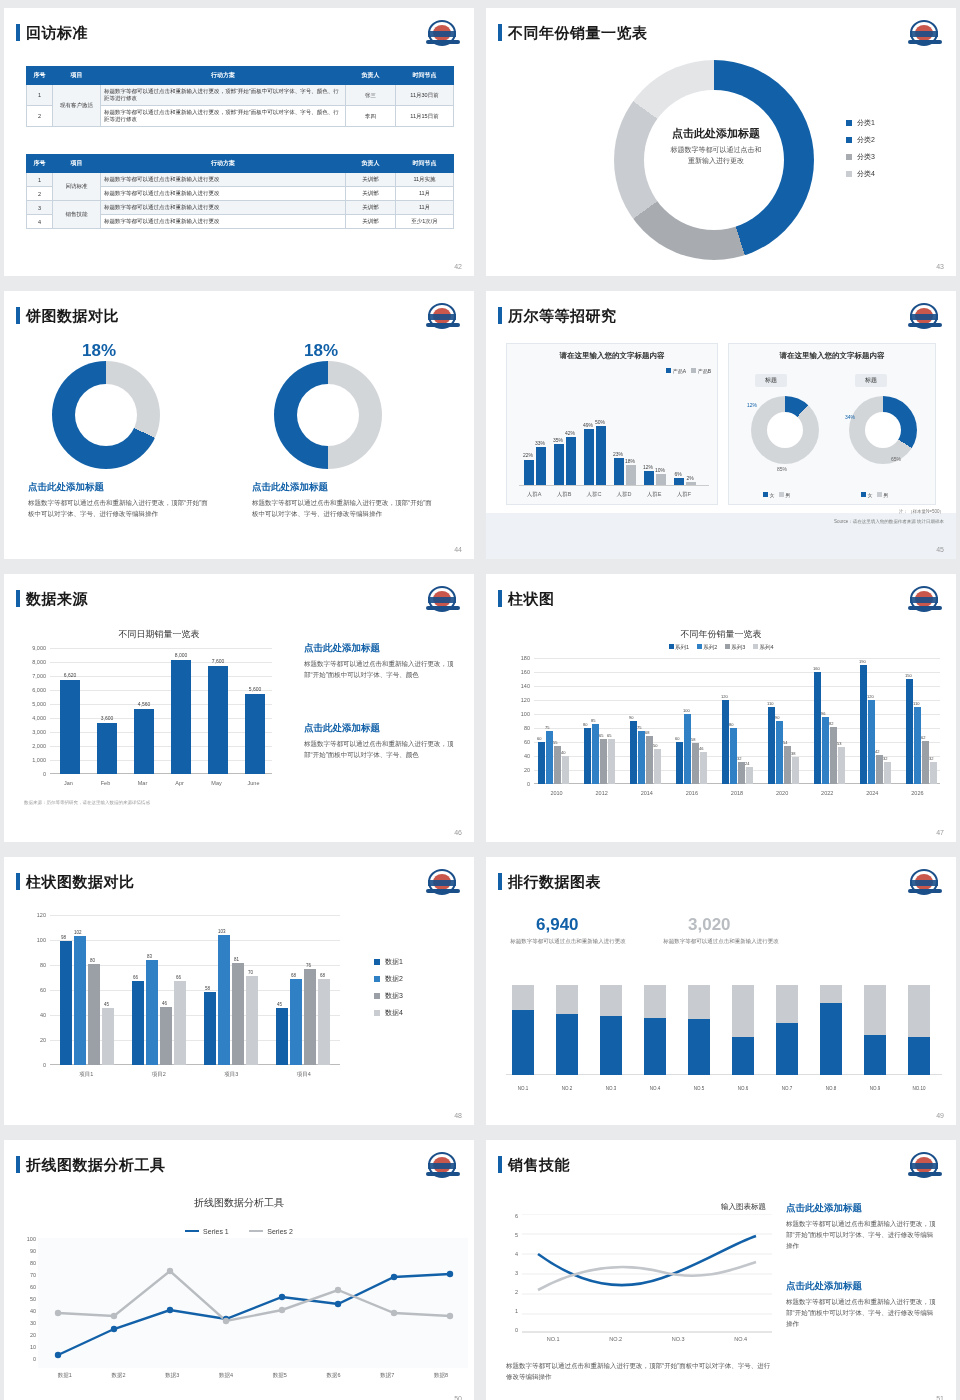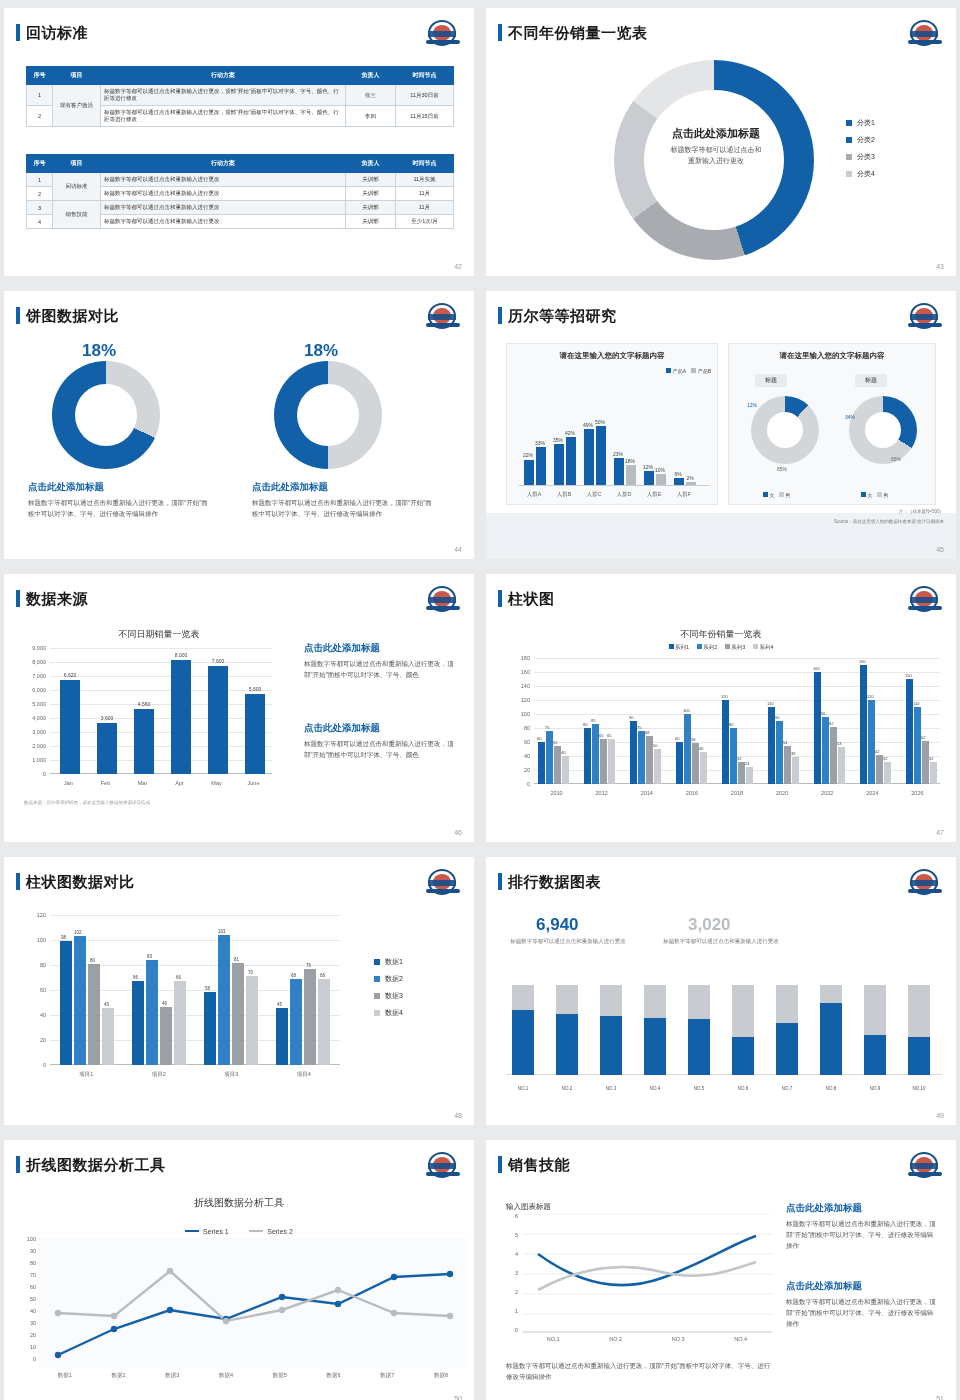--- a/index.html
+++ b/index.html
@@ -868,21 +868,21 @@
   <div class="slide">
     <div class="title-bar"></div>
     <div class="slide-title">销售技能</div>
     <div class="logo">
       <div class="ring"></div>
         <div class="inner"></div>
         <div class="band"></div>
         <div class="band2"></div>
     </div>
 
-    <div style="position:absolute;left:20px;top:62px;width:260px;text-align:left;font-size:7.5px;color:#333;">输入图表标题</div>
+    <div style="position:absolute;left:20px;top:62px;width:260px;text-align:right;font-size:7.5px;color:#333;">输入图表标题</div>
 
     <div style="position:absolute;left:16px;top:76px;width:16px;height:118px;">
       <div class="axis-lbl" style="position:absolute;top:-3px;right:0;">6</div>
       <div class="axis-lbl" style="position:absolute;top:16px;right:0;">5</div>
       <div class="axis-lbl" style="position:absolute;top:35px;right:0;">4</div>
       <div class="axis-lbl" style="position:absolute;top:54px;right:0;">3</div>
       <div class="axis-lbl" style="position:absolute;top:73px;right:0;">2</div>
       <div class="axis-lbl" style="position:absolute;top:92px;right:0;">1</div>
       <div class="axis-lbl" style="position:absolute;top:111px;right:0;">0</div>
     </div>

